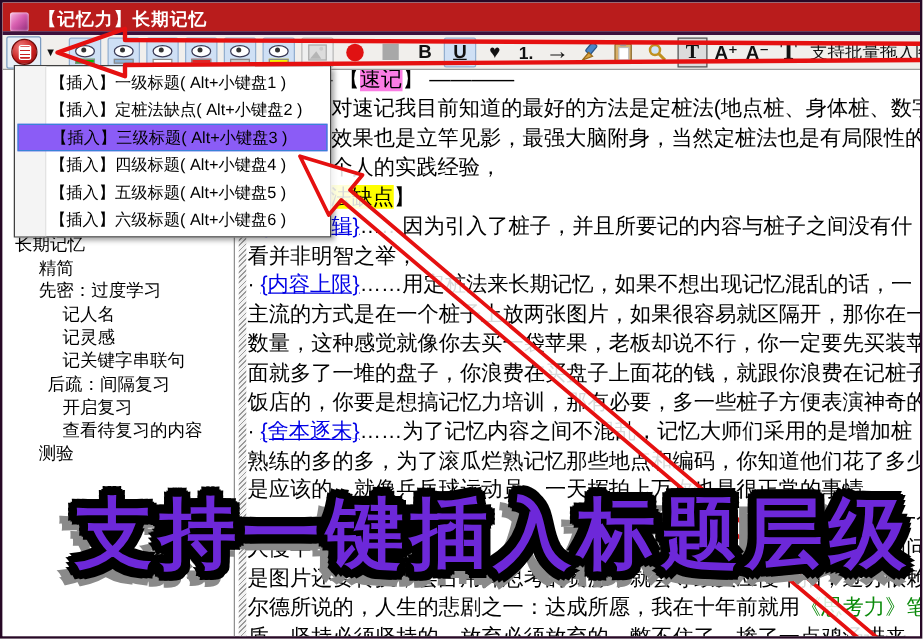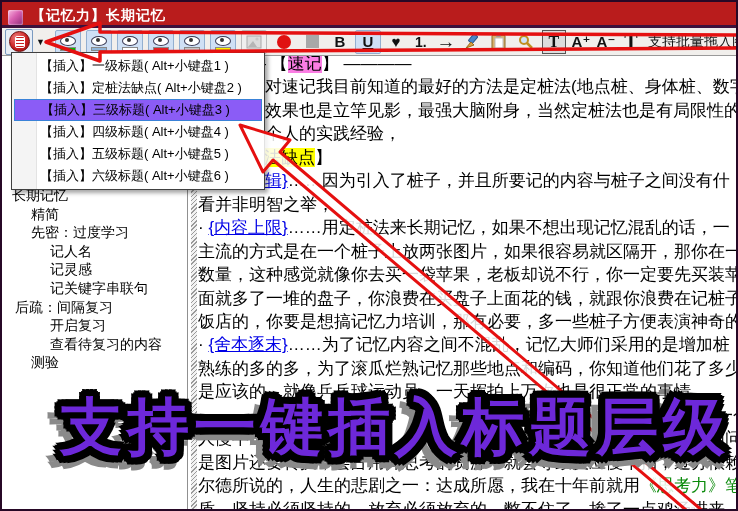--- a/index.html
+++ b/index.html
@@ -203,21 +203,21 @@
       <div class="tline" style="left: 196px; top: 496.55px;"><span>质，坚持必须坚持的，放弃必须放弃的，憋不住了，掺了一点鸡汤进来。</span></div>
     </div>
 
   <div id="sidebar">
       <div class="tree-item" style="padding-left: 10px;">长期记忆</div>
       <div class="tree-item" style="padding-left: 29px;">精简</div>
       <div class="tree-item" style="padding-left: 29px;">先密：过度学习</div>
       <div class="tree-item" style="padding-left: 48px;">记人名</div>
       <div class="tree-item" style="padding-left: 48px;">记灵感</div>
       <div class="tree-item" style="padding-left: 48px;">记关键字串联句</div>
-      <div class="tree-item" style="padding-left: 13px;">后疏：间隔复习</div>
+      <div class="tree-item" style="padding-left: 36px;">后疏：间隔复习</div>
       <div class="tree-item" style="padding-left: 48px;">开启复习</div>
       <div class="tree-item" style="padding-left: 48px;">查看待复习的内容</div>
       <div class="tree-item" style="padding-left: 29px;">测验</div>
     </div>
   <div id="splitter"></div>
 
   <div id="insert-menu">
     <div class="gutter"></div>
   <div class="menu-item">【插入】一级标题( Alt+小键盘1 )</div>
       <div class="menu-item">【插入】定桩法缺点( Alt+小键盘2 )</div>

